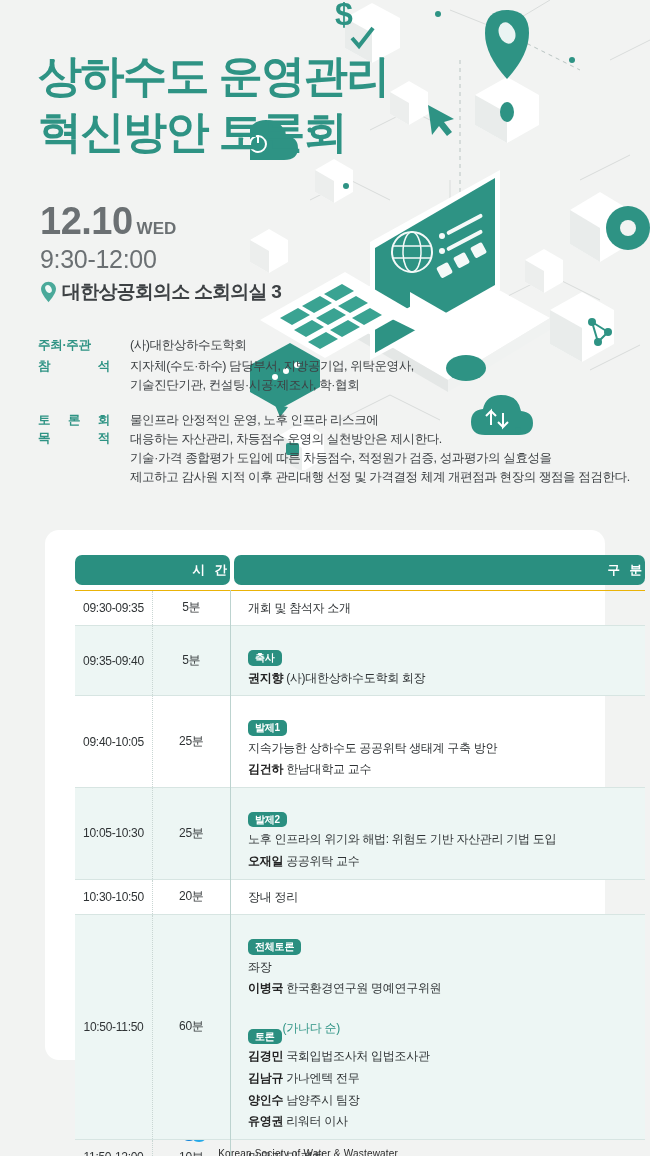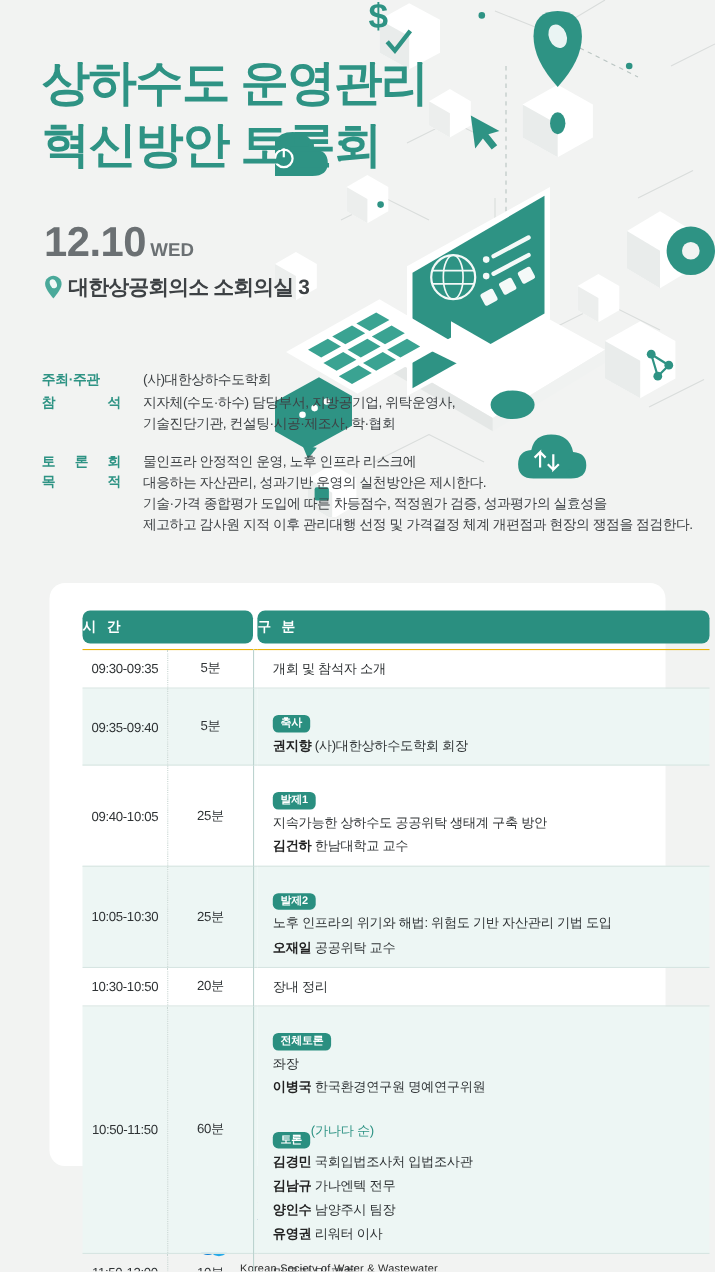--- a/index.html
+++ b/index.html
@@ -119,21 +119,21 @@
     table-layout: fixed;
   }
   table.sched th {
     background: #2a8f80;
     color: #fff;
     font-size: 12.5px;
     font-weight: bold;
     letter-spacing: 3px;
     padding: 7px 0 6px;
     border-radius: 7px;
-    text-align: left;
+    text-align: right;
   }
   table.sched th.c-time { width: 155px; }
   table.sched th.c-gap  { width: 4px; background: transparent; border-radius: 0; padding: 0; }
   table.sched th.c-desc { width: 411px; }
   .thead-spacer td { height: 5px; padding: 0; border: none; }
 
   table.sched td {
     font-size: 12px;
     color: #2f3335;
     vertical-align: middle;
@@ -363,20 +363,21 @@
   <div class="title-block">
     <div class="title-line">상하수도 운영관리</div>
     <div class="title-line">혁신방안 토론회</div>
   </div>
 
   <div class="date-block">
     <div class="date-main">
       <span class="date-big">12.10</span>
       <span class="date-dow">WED</span>
     </div>
+    <div class="time-row">9:30-12:00</div>
     <div class="place-row">
       <svg class="pin-icon" viewBox="0 0 17 22">
         <path d="M8.5 0.7 C12.7 0.7 16 4 16 8.1 C16 13 8.5 21.3 8.5 21.3 C8.5 21.3 1 13 1 8.1 C1 4 4.3 0.7 8.5 0.7 Z" fill="#4aa99a"></path>
         <ellipse cx="8.5" cy="8" rx="3" ry="4.2" fill="#ffffff" opacity="0.92" transform="rotate(-25 8.5 8)"></ellipse>
       </svg>
       <span class="place-text">대한상공회의소 소회의실 3</span>
     </div>
   </div>
 
   <div class="info-block">
@@ -405,21 +406,21 @@
             <span>론</span>
             <span>회</span>
           </div>
         <div>
             <span>목</span>
             <span>적</span>
           </div>
       </div>
       <div class="info-value">
         <div>물인프라 안정적인 운영, 노후 인프라 리스크에</div>
-        <div>대응하는 자산관리, 성과기반 운영의 실천방안은 제시한다.</div>
+        <div>대응하는 자산관리, 차등점수 운영의 실천방안은 제시한다.</div>
         <div>기술·가격 종합평가 도입에 따른 차등점수, 적정원가 검증, 성과평가의 실효성을</div>
         <div>제고하고 감사원 지적 이후 관리대행 선정 및 가격결정 체계 개편점과 현장의 쟁점을 점검한다.</div>
       </div>
     </div>
   </div>
 
   <div class="card">
     <table class="sched">
       <thead>
         <tr>

